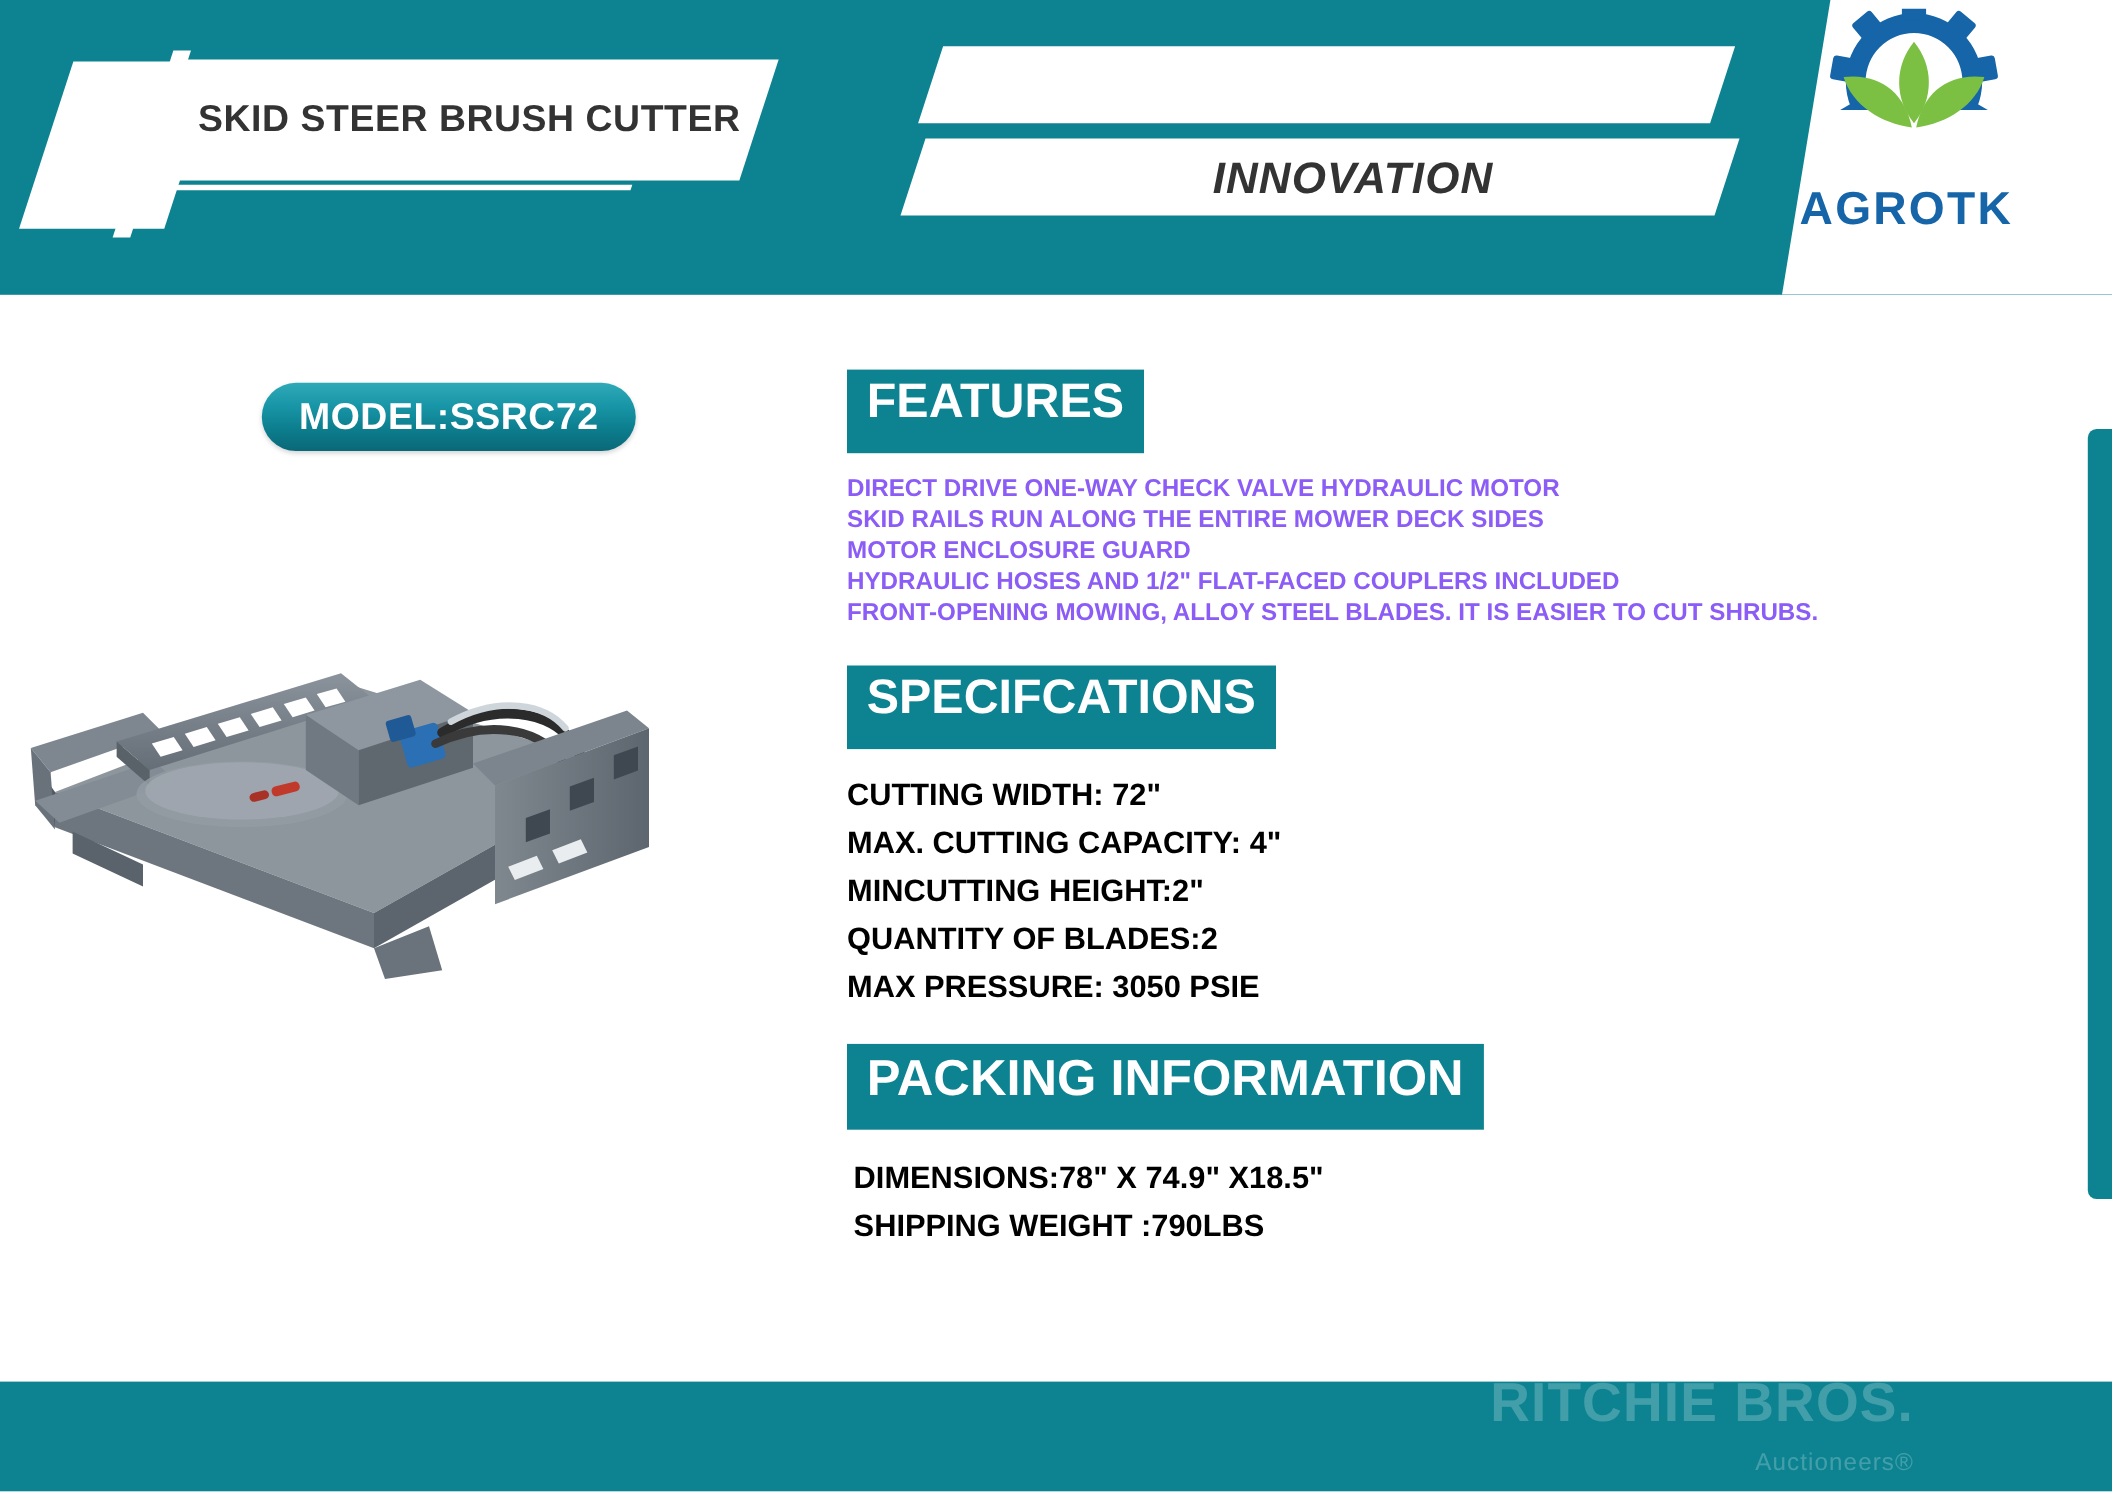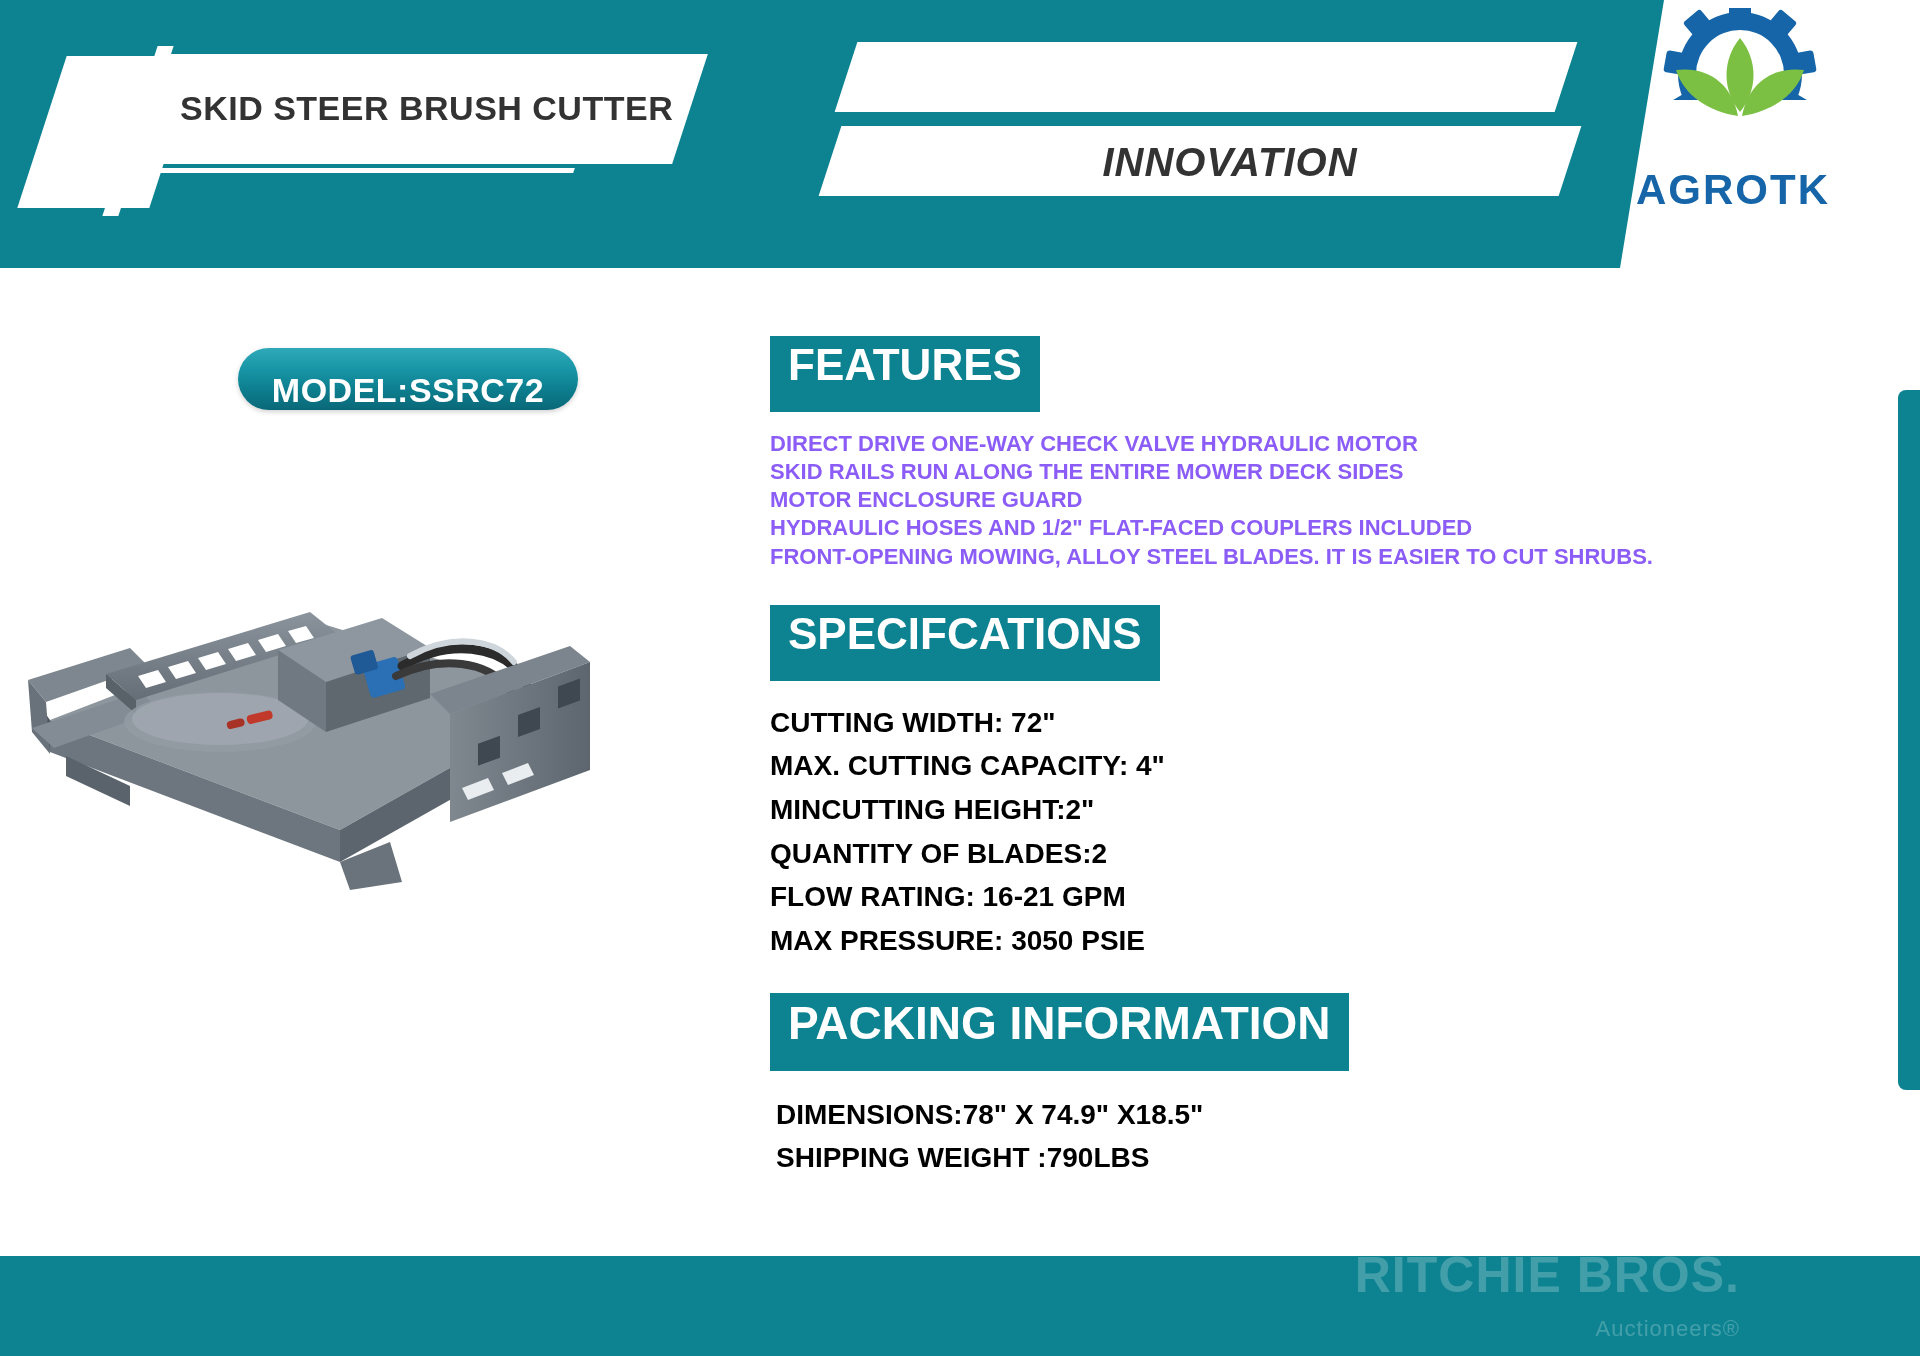--- a/index.html
+++ b/index.html
@@ -92,21 +92,21 @@
   
   .product-img {
     position:absolute; left:10px; top:470px; width:620px; height:420px;
   }
 
   
   .model-badge {
     position:absolute; left:238px; top:348px; width:340px; height:62px;
     border-radius:34px;
     background:linear-gradient(180deg,#2fa9b8 0%, #1795a6 35%, #0c7c8c 70%, #0a6878 100%);
-    display:flex; align-items:flex-end; justify-content:center;
+    display:flex; align-items:center; justify-content:center;
     box-shadow:0 2px 5px rgba(0,0,0,0.18);
   }
   .model-badge-text {
     font-size:34px; font-weight:bold; color:#ffffff; letter-spacing:0.5px;
     white-space:nowrap;
   }
 
   
   .right-tab {
     position:absolute; right:0; top:390px; width:22px; height:700px;
@@ -309,21 +309,20 @@
   </div>
 
   <div class="gap-specs"></div>
 
   <div class="sec-head specs">SPECIFCATIONS</div>
   <div class="spec-list">
     <div class="spec-line">CUTTING WIDTH: 72"</div>
     <div class="spec-line">MAX. CUTTING CAPACITY: 4"</div>
     <div class="spec-line">MINCUTTING HEIGHT:2"</div>
     <div class="spec-line">QUANTITY OF BLADES:2</div>
-    <div class="spec-line">FLOW RATING: 16-21 GPM</div>
     <div class="spec-line">MAX PRESSURE: 3050 PSIE</div>
   </div>
 
   <div class="gap-pack"></div>
 
   <div class="sec-head packing">PACKING INFORMATION</div>
   <div class="pack-list">
     <div class="pack-line">DIMENSIONS:78" X 74.9" X18.5"</div>
     <div class="pack-line">SHIPPING WEIGHT :790LBS</div>
   </div>

